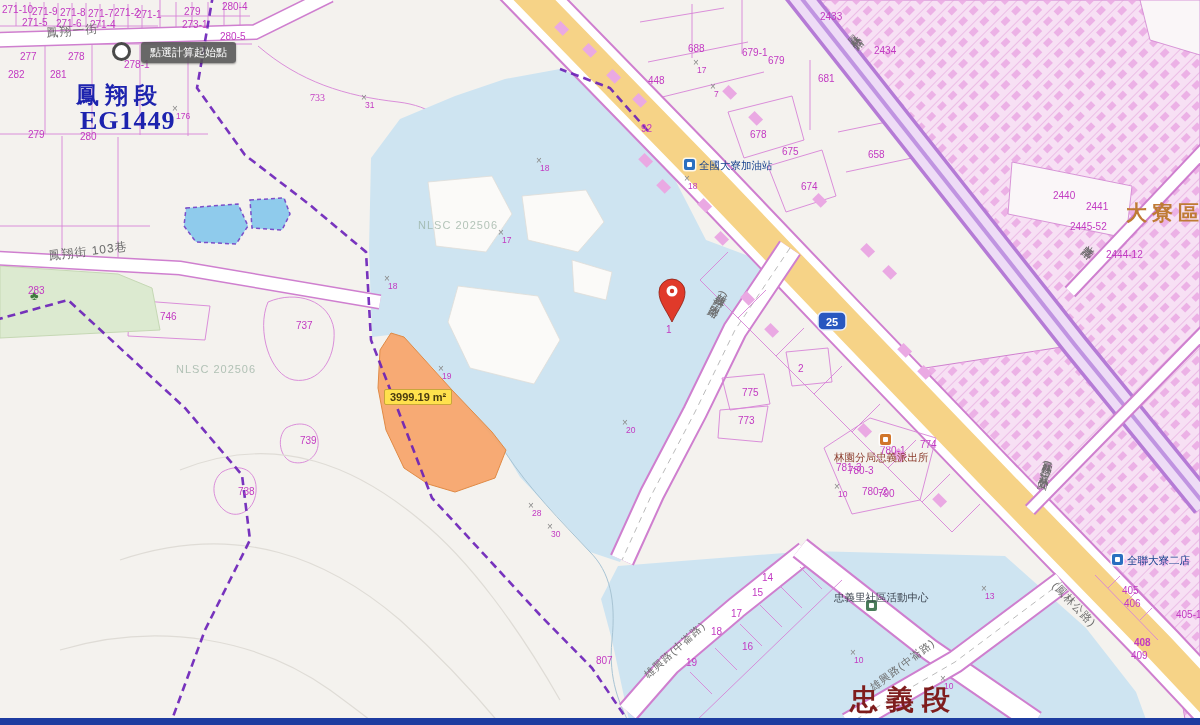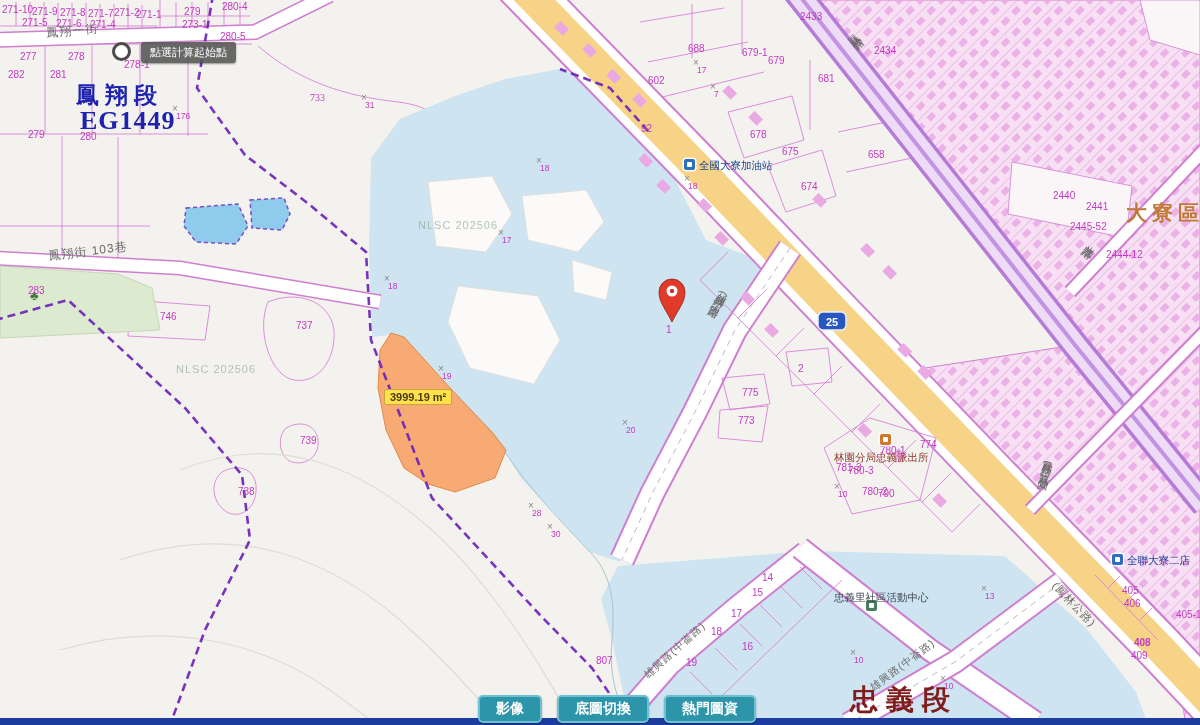--- a/index.html
+++ b/index.html
@@ -222,27 +222,27 @@
       <div class="lbl" style="position: absolute; left: 836px; top: 448px; margin-top: 15px;">781-3</div>
       <div class="lbl" style="position: absolute; left: 880px; top: 446px;">780-1</div>
       <div class="lbl" style="position: absolute; left: 848px; top: 466px;">780-3</div>
       <div class="lbl" style="position: absolute; left: 862px; top: 487px;">780-2</div>
       <div class="lbl" style="position: absolute; left: 878px; top: 489px;">790</div>
       <div class="lbl" style="position: absolute; left: 920px; top: 440px;">774</div>
       <div class="lbl" style="position: absolute; left: 688px; top: 44px;">688</div>
       <div class="lbl" style="position: absolute; left: 742px; top: 48px;">679-1</div>
       <div class="lbl" style="position: absolute; left: 768px; top: 56px;">679</div>
       <div class="lbl" style="position: absolute; left: 818px; top: 74px;">681</div>
-      <div class="lbl" style="position: absolute; left: 648px; top: 76px;">602</div>
+      <div class="lbl" style="position: absolute; left: 648px; top: 76px;">448</div>
       <div class="lbl" style="position: absolute; left: 641px; top: 124px;">92</div>
       <div class="lbl" style="position: absolute; left: 750px; top: 130px;">678</div>
       <div class="lbl" style="position: absolute; left: 782px; top: 147px;">675</div>
       <div class="lbl" style="position: absolute; left: 868px; top: 150px;">658</div>
       <div class="lbl" style="position: absolute; left: 801px; top: 182px;">674</div>
-      <div class="lbl" style="position: absolute; left: 800px; top: 12px;">2433</div>
+      <div class="lbl" style="position: absolute; left: 820px; top: 12px;">2433</div>
       <div class="lbl" style="position: absolute; left: 874px; top: 46px;">2434</div>
       <div class="lbl" style="position: absolute; left: 1053px; top: 191px;">2440</div>
       <div class="lbl" style="position: absolute; left: 1086px; top: 202px;">2441</div>
       <div class="lbl" style="position: absolute; left: 1070px; top: 222px;">2445-52</div>
       <div class="lbl" style="position: absolute; left: 1106px; top: 250px;">2444-12</div>
       <div class="lbl" style="position: absolute; left: 1122px; top: 586px;">405</div>
       <div class="lbl" style="position: absolute; left: 1124px; top: 599px;">406</div>
       <div class="lbl" style="position: absolute; left: 1176px; top: 610px;">405-1</div>
       <div class="lbl" style="position: absolute; left: 1134px; top: 638px; font-weight: bold;">408</div>
       <div class="lbl" style="position: absolute; left: 1131px; top: 651px;">409</div>
@@ -285,20 +285,15 @@
       <div class="poi-label" style="position: absolute; left: 1127px; top: 555px; color: rgb(22, 65, 142);">全聯大寮二店</div>
       <div class="watermark" style="position: absolute; left: 418px; top: 219px;">NLSC 202506</div>
       <div class="watermark" style="position: absolute; left: 176px; top: 363px;">NLSC 202506</div>
     </div>
 
   <div class="measure-circle"></div>
   <div class="tooltip">點選計算起始點</div>
 
   <div class="area-label">3999.19 m²</div>
 
-  <div id="toolbar">
-      <button class="map-btn">影像</button>
-      <button class="map-btn">底圖切換</button>
-      <button class="map-btn">熱門圖資</button>
-    </div>
   <div class="bottombar"></div>
 
 </div>
 
 </body></html>

